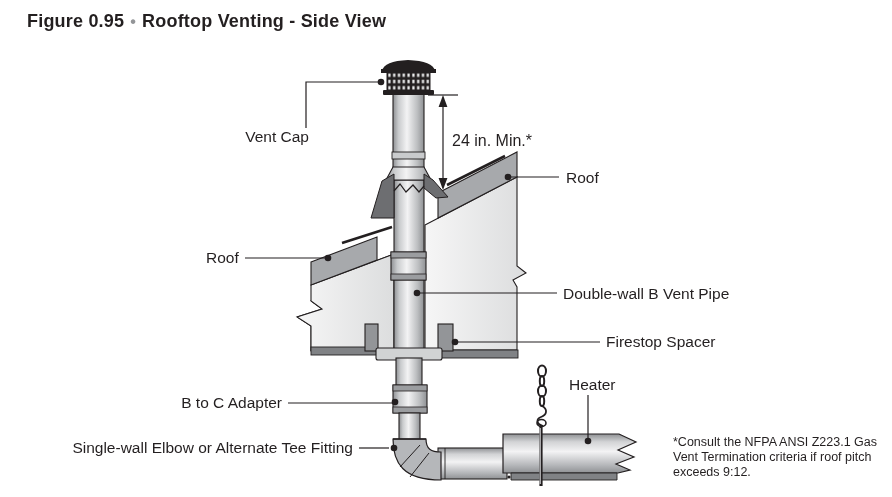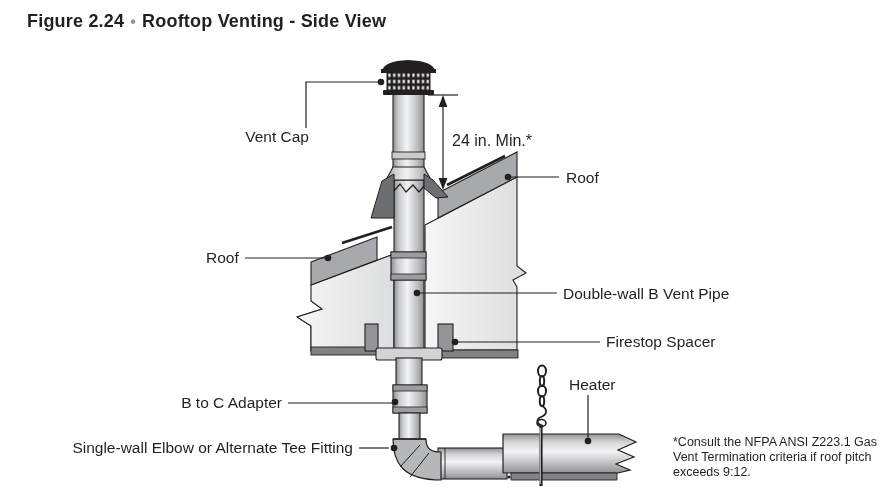--- a/index.html
+++ b/index.html
@@ -15,21 +15,21 @@
   .foot{font-size:12.5px;}
   .ldr{stroke:#231f20;stroke-width:1.2;fill:none;}
   .dot{fill:#231f20;}
   .outl{stroke:#231f20;stroke-width:1;}
 </style>
 </head>
 <body>
 
 <div id="page">
   <div id="title">
-    <span>Figure 2.24</span><span class="sep">•</span><span>Rooftop Venting - Side View</span>
+    <span>Figure 0.95</span><span class="sep">•</span><span>Rooftop Venting - Side View</span>
   </div>
 
   <svg width="892" height="497" viewBox="0 0 892 497">
     <defs>
       <linearGradient id="pipeH" x1="0" y1="0" x2="1" y2="0">
         <stop offset="0" stop-color="#8f9194"></stop>
           <stop offset="0.18" stop-color="#c9cbcd"></stop>
         <stop offset="0.45" stop-color="#f3f3f4"></stop>
           <stop offset="0.78" stop-color="#bdbfc1"></stop>
         <stop offset="1" stop-color="#8f9194"></stop>

